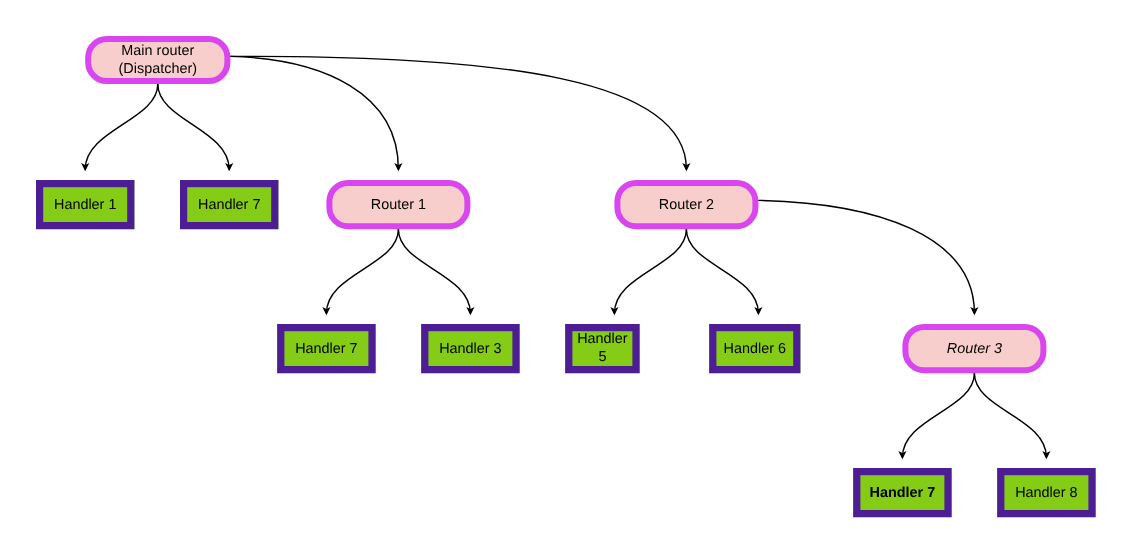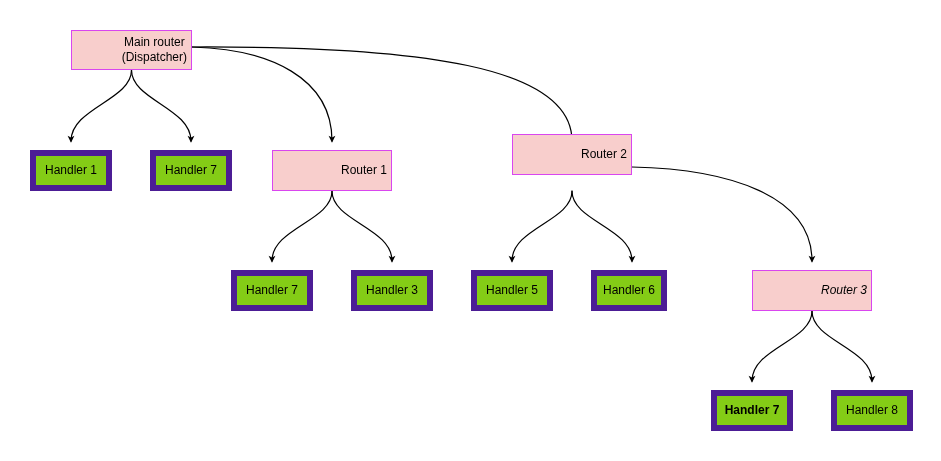--- a/index.html
+++ b/index.html
@@ -30,23 +30,22 @@
     align-items: center;
     justify-content: center;
     text-align: center;
     font-size: 12px;
     line-height: 15px;
     color: #000000;
     z-index: 2;
   }
   .node-router {
     background: #f8cecc;
-    border: 1px solid #d946ef;
-    border-radius: 0;
-    justify-content: flex-end;
+    border: 5px solid #d946ef;
+    border-radius: 18px;
   }
   .node-handler {
     background: #84cc16;
     border: 6px solid #4c1d95;
     border-radius: 0px;
   }
   .node-label {
     white-space: pre-line;
     padding: 0 4px;
   }
@@ -84,30 +83,30 @@
       </div>
       <div class="node node-handler" style="left: 30px; top: 150px; width: 82px; height: 41px;">
         <span class="node-label">Handler 1</span>
       </div>
       <div class="node node-handler" style="left: 150px; top: 150px; width: 82px; height: 41px;">
         <span class="node-label">Handler 7</span>
       </div>
       <div class="node node-router" style="left: 272px; top: 150px; width: 120px; height: 41px;">
         <span class="node-label">Router 1</span>
       </div>
-      <div class="node node-router" style="left: 512px; top: 134px; width: 120px; height: 41px;">
+      <div class="node node-router" style="left: 512px; top: 150px; width: 120px; height: 41px;">
         <span class="node-label">Router 2</span>
       </div>
       <div class="node node-handler" style="left: 231px; top: 270px; width: 82px; height: 41px;">
         <span class="node-label">Handler 7</span>
       </div>
       <div class="node node-handler" style="left: 351px; top: 270px; width: 82px; height: 41px;">
         <span class="node-label">Handler 3</span>
       </div>
-      <div class="node node-handler" style="left: 471px; top: 270px; width: 82px; height: 41px;">
+      <div class="node node-handler" style="left: 471px; top: 270px; width: 62px; height: 41px; align-items: flex-end;">
         <span class="node-label">Handler 5</span>
       </div>
       <div class="node node-handler" style="left: 591px; top: 270px; width: 76px; height: 41px;">
         <span class="node-label">Handler 6</span>
       </div>
       <div class="node node-router" style="left: 752px; top: 270px; width: 120px; height: 41px; font-style: italic;">
         <span class="node-label">Router 3</span>
       </div>
       <div class="node node-handler" style="left: 711px; top: 390px; width: 82px; height: 41px; font-weight: bold;">
         <span class="node-label">Handler 7</span>

